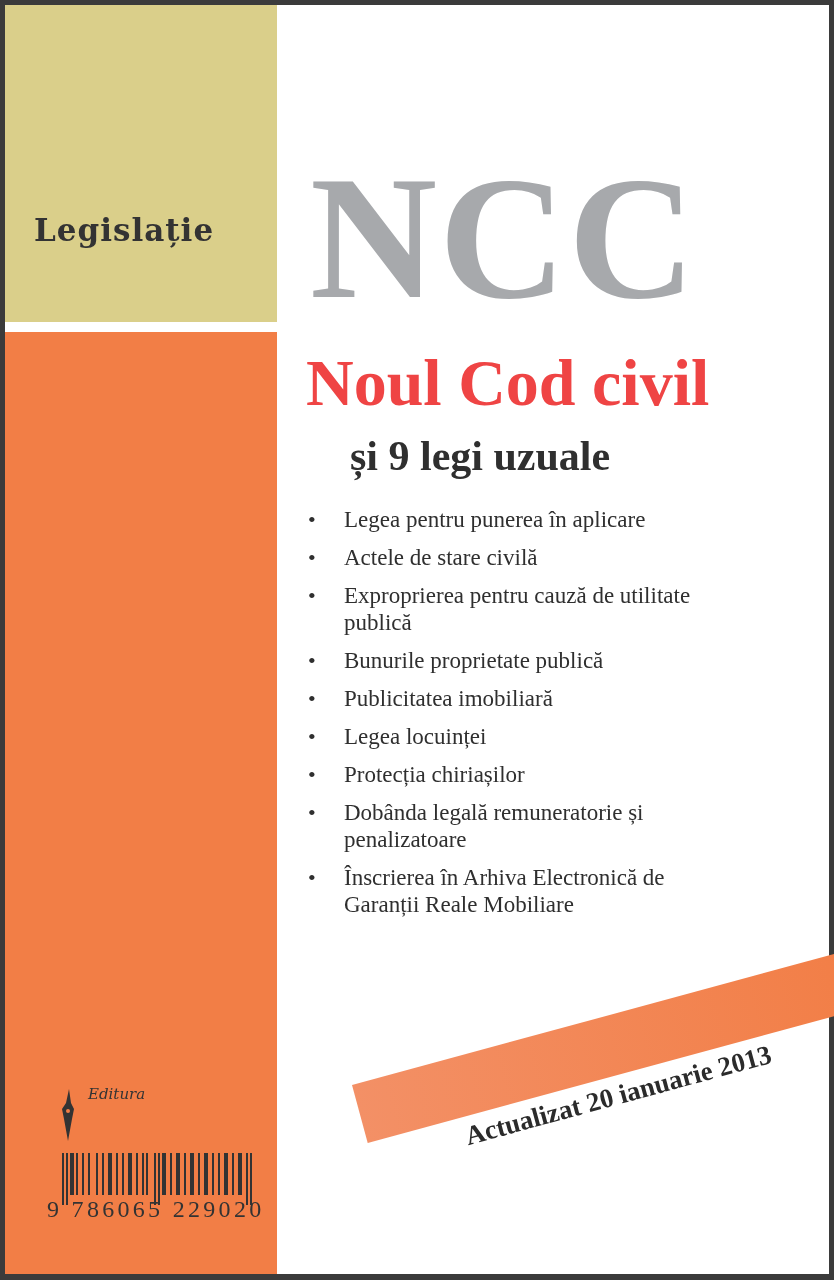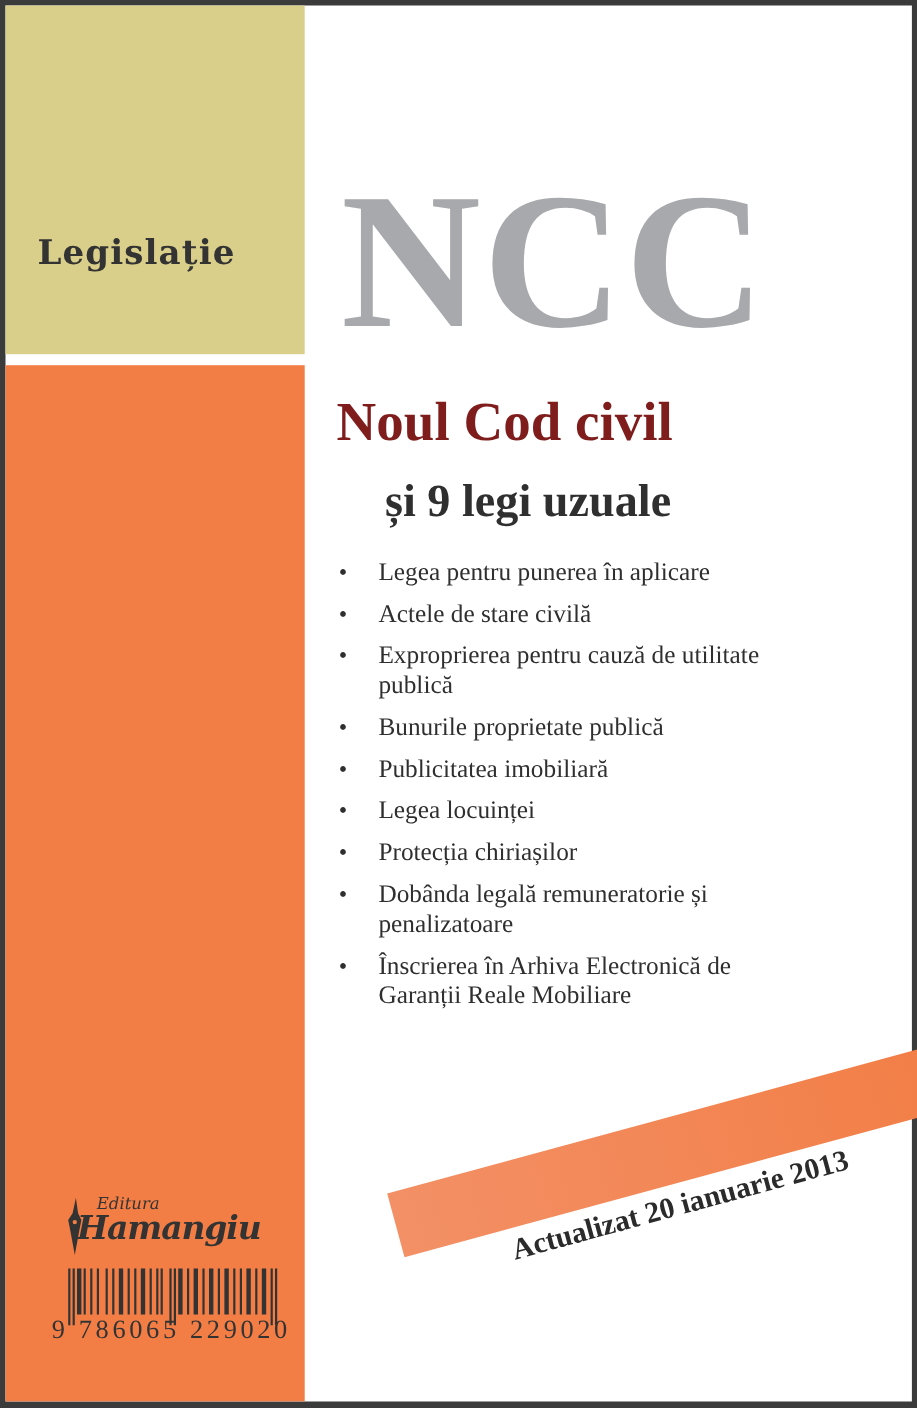--- a/index.html
+++ b/index.html
@@ -2,21 +2,21 @@
 <html><head>
 <meta charset="utf-8">
 <style>
   html, body { margin:0; padding:0; }
   body { width:834px; height:1280px; background:#ffffff; position:relative; overflow:hidden; font-family:"Liberation Serif", serif; }
   .frame { position:absolute; left:0; top:0; width:834px; height:1280px; box-sizing:border-box; border-top:5px solid #3b3b3b; border-left:5px solid #3b3b3b; border-right:5px solid #3b3b3b; border-bottom:6px solid #3b3b3b; }
   .tan { position:absolute; left:5px; top:5px; width:272px; height:317px; background:#DACF8A; }
   .orange { position:absolute; left:5px; top:332px; width:272px; height:942px; background:#F27E46; }
   .series { position:absolute; left:34px; top:212px; font-family:"DejaVu Serif", serif; font-weight:bold; font-size:31px; color:#333333; letter-spacing:1px; }
   .ncc { position:absolute; left:310px; top:150px; font-family:"Liberation Serif", serif; font-weight:bold; font-size:176px; line-height:176px; color:#A7A9AC; letter-spacing:2px; }
-  .title { position:absolute; left:306px; top:348px; font-family:"Liberation Serif", serif; font-weight:bold; font-size:50px; line-height:70px; color:#7f1d1d; }
+  .title { position:absolute; left:306px; top:348px; font-family:"Liberation Serif", serif; font-weight:bold; font-size:66px; line-height:70px; color:#ef4444; }
   .subtitle { position:absolute; left:306px; top:432px; font-family:"Liberation Serif", serif; font-weight:bold; font-size:42px; line-height:48px; color:#2f2f2f;margin-left:44px; }
   ul.laws { position:absolute; left:306px; top:506px; margin:0; padding:0; list-style:none; width:430px; }
   ul.laws li { position:relative; padding-left:38px; font-family:"Liberation Serif", serif; font-size:23px; line-height:27px; color:#2f2f2f; margin-bottom:11px; }
   ul.laws li .bullet { position:absolute; left:2px; top:0; font-size:22px; }
   .banner { position:absolute; left:352px; top:1085px; width:520px; height:60px; background:linear-gradient(90deg,#F39066,#F27E46); transform:rotate(-15.2deg); transform-origin:left top; }
   .banner-text { position:absolute; left:462px; top:1122px; font-family:"Liberation Serif", serif; font-weight:bold; font-size:27px; color:#2b2b2b; transform:rotate(-15.2deg); transform-origin:left top; white-space:nowrap; }
   .publisher { position:absolute; left:60px; top:1085px; width:190px; height:60px; }
   .pub-small { position:absolute; left:28px; top:0; font-family:"DejaVu Serif", serif; font-style:italic; font-size:15px; color:#333; }
   .pub-big { position:absolute; left:10px; top:14px; font-family:"DejaVu Serif", serif; font-style:italic; font-weight:bold; font-size:30px; color:#333; letter-spacing:-1px; }
   .pen { position:absolute; left:0; top:4px; width:16px; height:52px; }
@@ -50,21 +50,20 @@
 
 <div class="banner"></div>
 <div class="banner-text">Actualizat 20 ianuarie 2013</div>
 
 <div class="publisher">
   <svg class="pen" viewBox="0 0 16 52">
     <path d="M9 0 L11 14 L14 20 L12 30 L8 52 L4 30 L2 20 L6 14 Z" fill="#333"></path>
     <circle cx="8" cy="22" r="2" fill="#F27E46"></circle>
   </svg>
   <span class="pub-small">Editura</span>
-  <span class="pub-big">Hamangiu</span>
 </div>
 
 <svg class="barcode" viewBox="0 0 198 52">
   <g fill="#333">
     <rect x="2" y="0" width="2" height="52"></rect>
       <rect x="6" y="0" width="2" height="52"></rect>
     <rect x="10" y="0" width="4" height="42"></rect>
       <rect x="16" y="0" width="2" height="42"></rect>
     <rect x="22" y="0" width="2" height="42"></rect>
       <rect x="28" y="0" width="2" height="42"></rect>

